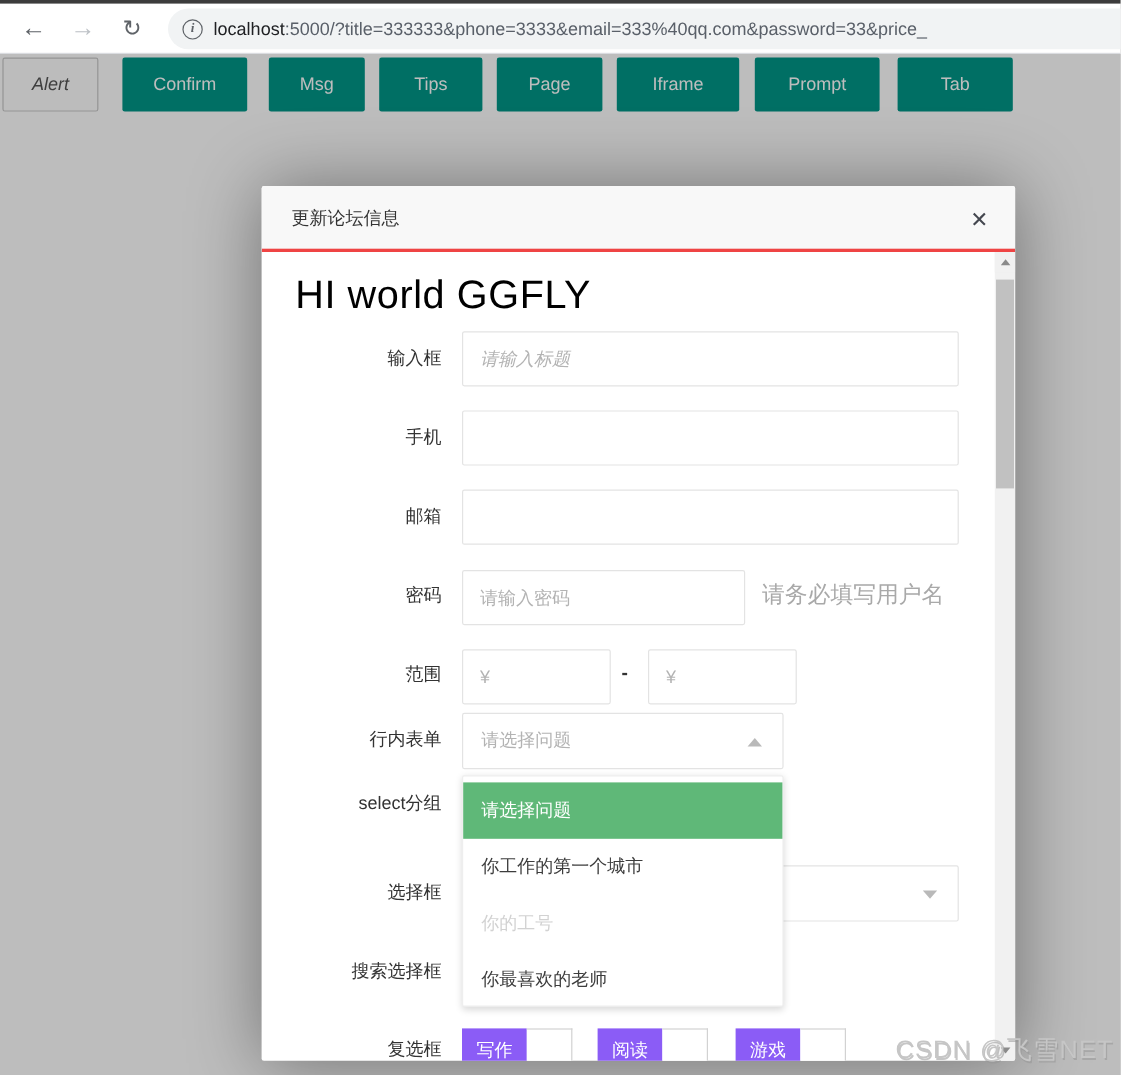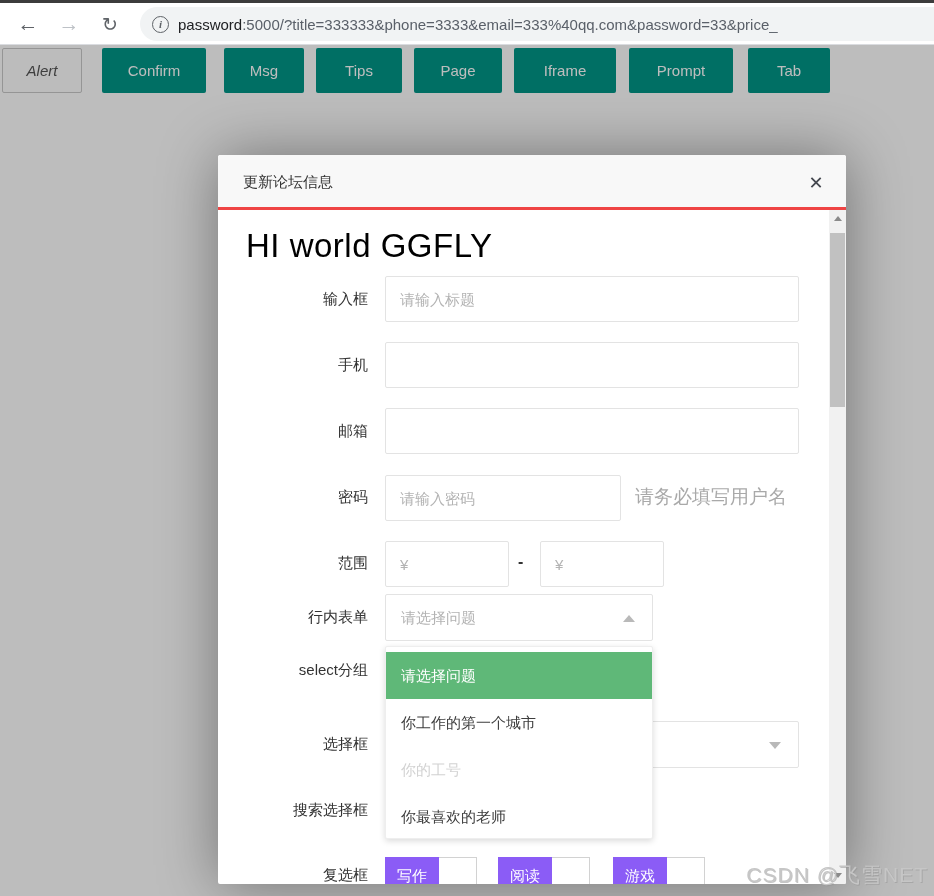--- a/index.html
+++ b/index.html
@@ -68,47 +68,47 @@
 
 <div class="screen">
 
   <div class="chrome">
     <div class="chrome-topstrip"></div>
     <div class="nav-icon nav-back">←</div>
     <div class="nav-icon nav-fwd">→</div>
     <div class="nav-icon nav-reload">↻</div>
     <div class="omnibox">
       <span class="info-badge">i</span>
-      <span class="url"><span>password</span><span class="rest">:5000/?title=333333&amp;phone=3333&amp;email=333%40qq.com&amp;password=33&amp;price_</span></span>
+      <span class="url"><span>localhost</span><span class="rest">:5000/?title=333333&amp;phone=3333&amp;email=333%40qq.com&amp;password=33&amp;price_</span></span>
     </div>
   </div>
 
   <div class="page">
     <div class="btn btn-default" style="left:2px;width:80px;">Alert</div>
     <div class="btn btn-teal" style="left:102px;width:104px;">Confirm</div>
     <div class="btn btn-teal" style="left:224px;width:80px;">Msg</div>
     <div class="btn btn-teal" style="left:316px;width:86px;">Tips</div>
     <div class="btn btn-teal" style="left:414px;width:88px;">Page</div>
     <div class="btn btn-teal" style="left:514px;width:102px;">Iframe</div>
     <div class="btn btn-teal" style="left:629px;width:104px;">Prompt</div>
-    <div class="btn btn-teal" style="left:748px;width:82px;">Tab</div>
+    <div class="btn btn-teal" style="left:748px;width:96px;">Tab</div>
   </div>
 
   <div class="shade"></div>
 
   <div class="modal">
     <div class="modal-header">
       <span class="modal-title">更新论坛信息</span>
       <span class="modal-close">✕</span>
     </div>
 
     <div class="modal-heading">HI world GGFLY</div>
 
     <div class="flabel" style="top:134px;">输入框</div>
-    <input class="tinput" style="left: 167px; top: 121px; width: 414px;" placeholder="请输入标题">
+    <input class="tinput" style="left: 167px; top: 121px; width: 414px; font-style: italic;" placeholder="请输入标题">
 
     <div class="flabel" style="top:200px;">手机</div>
     <input class="tinput" style="left: 167px; top: 187px; width: 414px;" placeholder="">
 
     <div class="flabel" style="top:266px;">邮箱</div>
     <input class="tinput" style="left: 167px; top: 253px; width: 414px;" placeholder="">
 
     <div class="flabel" style="top:332px;">密码</div>
     <input class="tinput" style="left: 167px; top: 320px; width: 236px;" placeholder="请输入密码">
     <div class="hint" style="left:417px;top:332px;">请务必填写用户名</div>

